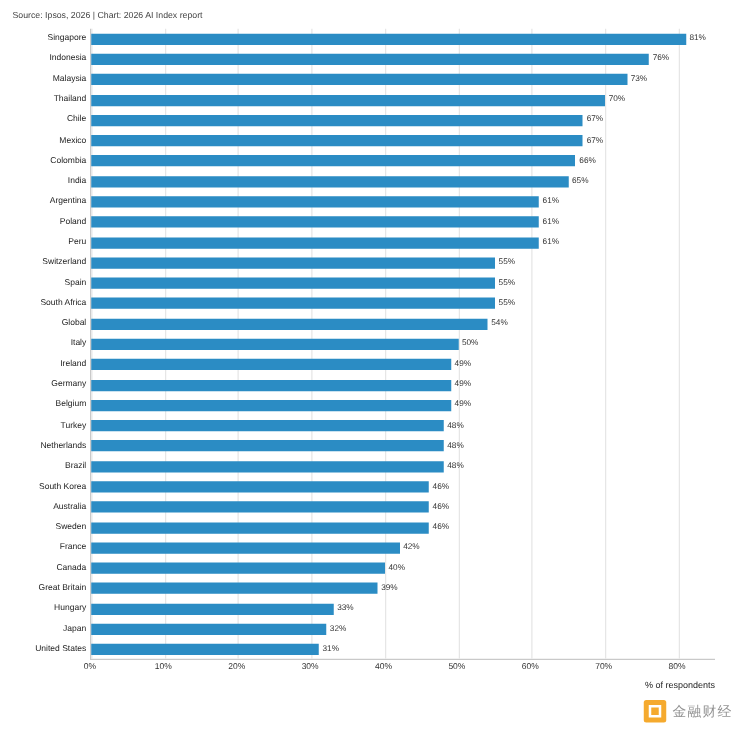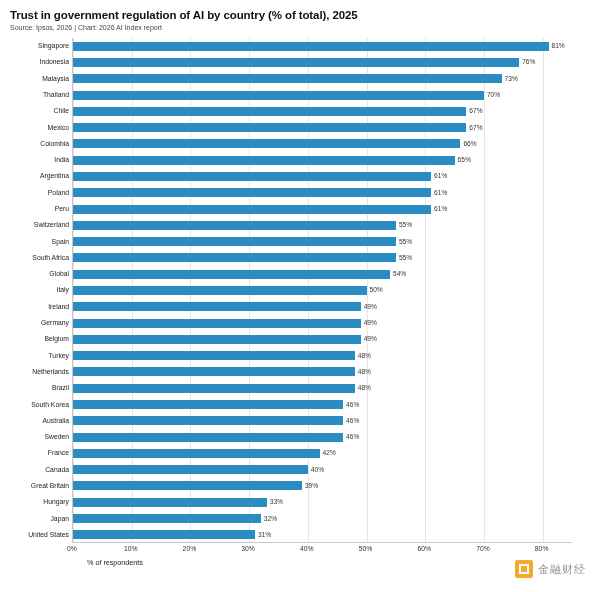--- a/index.html
+++ b/index.html
@@ -99,24 +99,24 @@
   .x-tick {
     position: absolute;
     top: 0;
     font-size: 6.8px;
     color: #333;
     transform: translateX(-50%);
     white-space: nowrap;
   }
   .x-axis-label {
     position: absolute;
-    left: 77px;
+    left: 66px;
     right: 18px;
     top: 520px;
-    text-align: left;
+    text-align: right;
     font-size: 7.2px;
     color: #222;
   }
   .watermark {
     position: absolute;
     right: 14px;
     bottom: 14px;
     display: flex;
     align-items: center;
     gap: 5px;
@@ -144,21 +144,20 @@
     color: #8d8d8d;
     letter-spacing: 1px;
     font-weight: normal;
   }
 </style>
 </head>
 <body>
 
 <div id="chart-root">
 
-  <div class="chart-title">Trust in government regulation of AI by country (% of total), 2025</div>
   <div class="chart-subtitle">Source: Ipsos, 2026 | Chart: 2026 AI Index report</div>
 
   <div class="plot-wrap">
     <div class="plot-area" id="plot-area">
       <div id="gridlines">
           <div class="gridline" style="left: 0px;"></div>
           <div class="gridline" style="left: 58.7059px;"></div>
           <div class="gridline" style="left: 117.412px;"></div>
           <div class="gridline" style="left: 176.118px;"></div>
           <div class="gridline" style="left: 234.824px;"></div>

